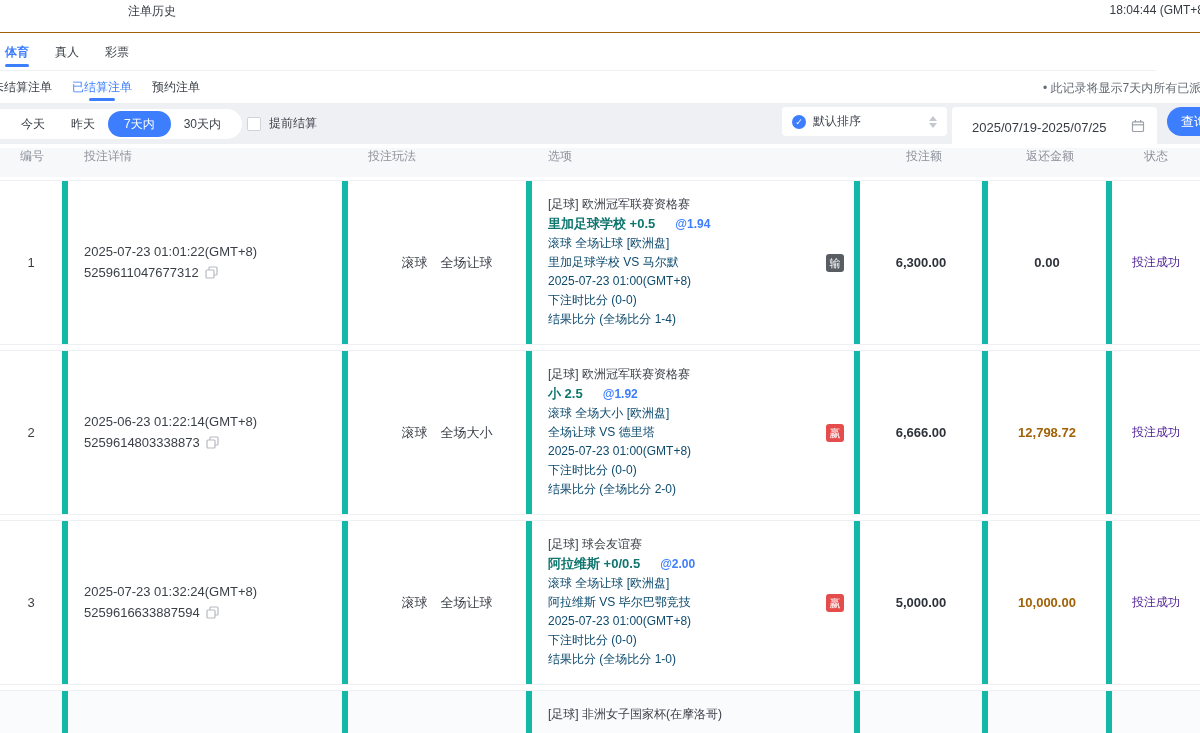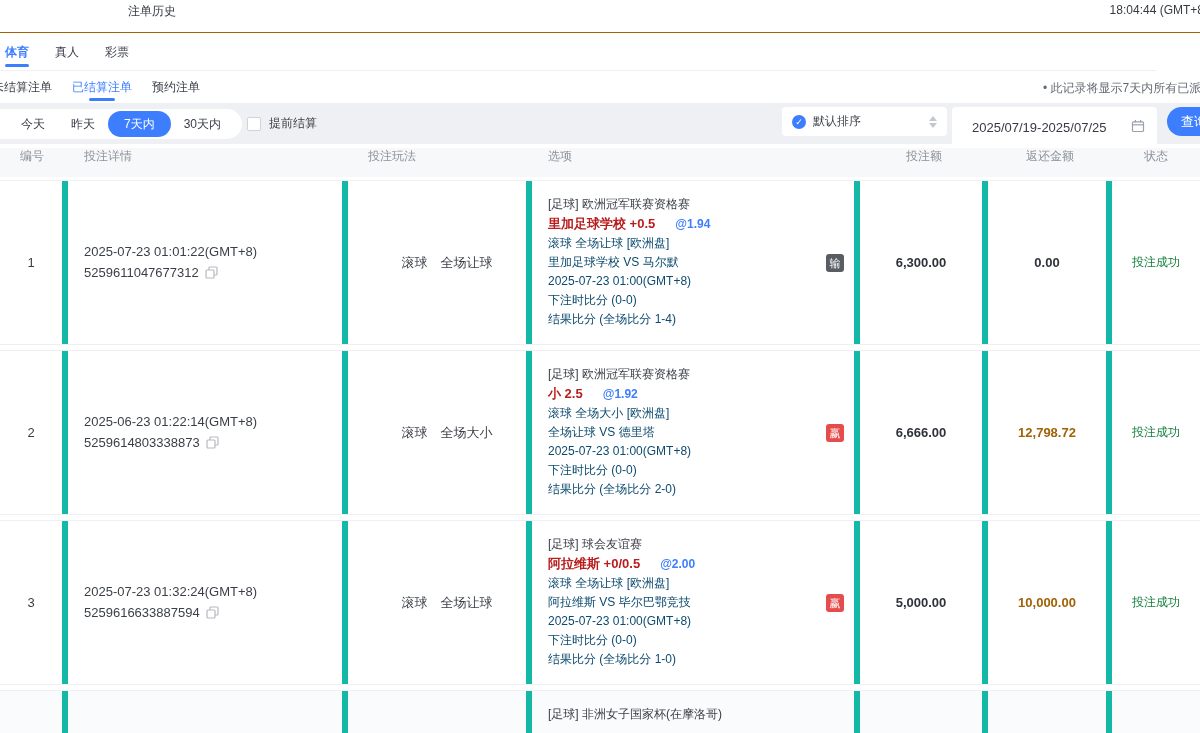--- a/index.html
+++ b/index.html
@@ -83,32 +83,32 @@
   .th.c-stake, .th.c-payout, .th.c-status { text-align:center; }
 
   .td.c-no { display:flex; align-items:center; justify-content:center; font-size:13px; color:#3a3f47; }
   .td.c-detail { display:flex; flex-direction:column; justify-content:center; padding-left:16px;
     font-size:13px; color:#3a3f47; line-height:21px; }
   .copy-icon { display:inline-block; vertical-align:-2px; margin-left:6px; cursor:pointer; }
   .td.c-play { display:flex; align-items:center; padding-left:20px; font-size:13px; color:#3a3f47;justify-content:center; }
   .play-market { margin-left:13px; }
   .td.c-option { position:relative; padding:14px 28px 0 16px; font-size:12px; line-height:19px; }
   .opt-league { color:#3a3f47; }
-  .opt-selection { color:#b91c1c; font-weight:bold; font-size:13px; }
+  .opt-selection { color:#0f766e; font-weight:bold; font-size:13px; }
   .opt-odds { color:#3d7eff; font-weight:bold; margin-left:20px; }
   .opt-gray { color:#0c4a6e; }
   .badge { position:absolute; right:10px; top:50%; transform:translateY(-50%);
     width:18px; height:18px; border-radius:3px; color:#fff; font-size:11px;
     line-height:18px; text-align:center; }
   .badge.lose { background:#585c63; }
   .badge.win  { background:#e54c4c; }
   .td.c-stake, .td.c-payout { display:flex; align-items:center; justify-content:center;
     font-size:13px; font-weight:bold; color:#2e323a; }
   .td.c-payout.red { color:#a16207; }
-  .td.c-status { display:flex; align-items:center; justify-content:center; font-size:12px; color:#15803d; }
+  .td.c-status { display:flex; align-items:center; justify-content:center; font-size:12px; color:#4c1d95; }
 </style>
 </head>
 <body>
 
 <div class="titlebar">
   <div class="page-title">注单历史</div>
   <div class="clock">18:04:44 (GMT+8</div>
 </div>
 
 <div class="tabsbar">

